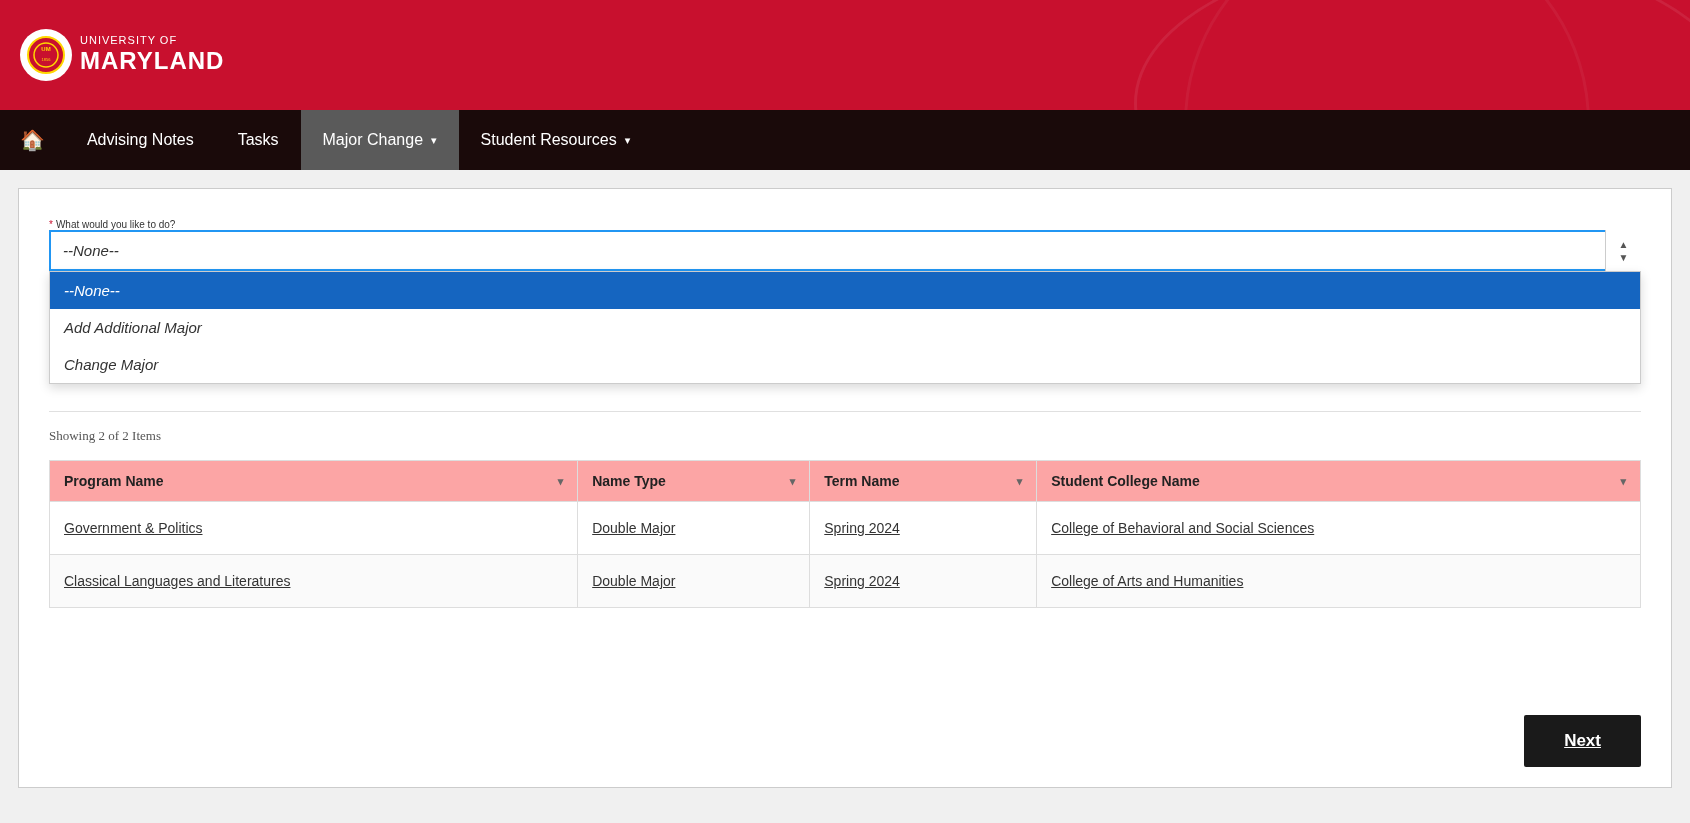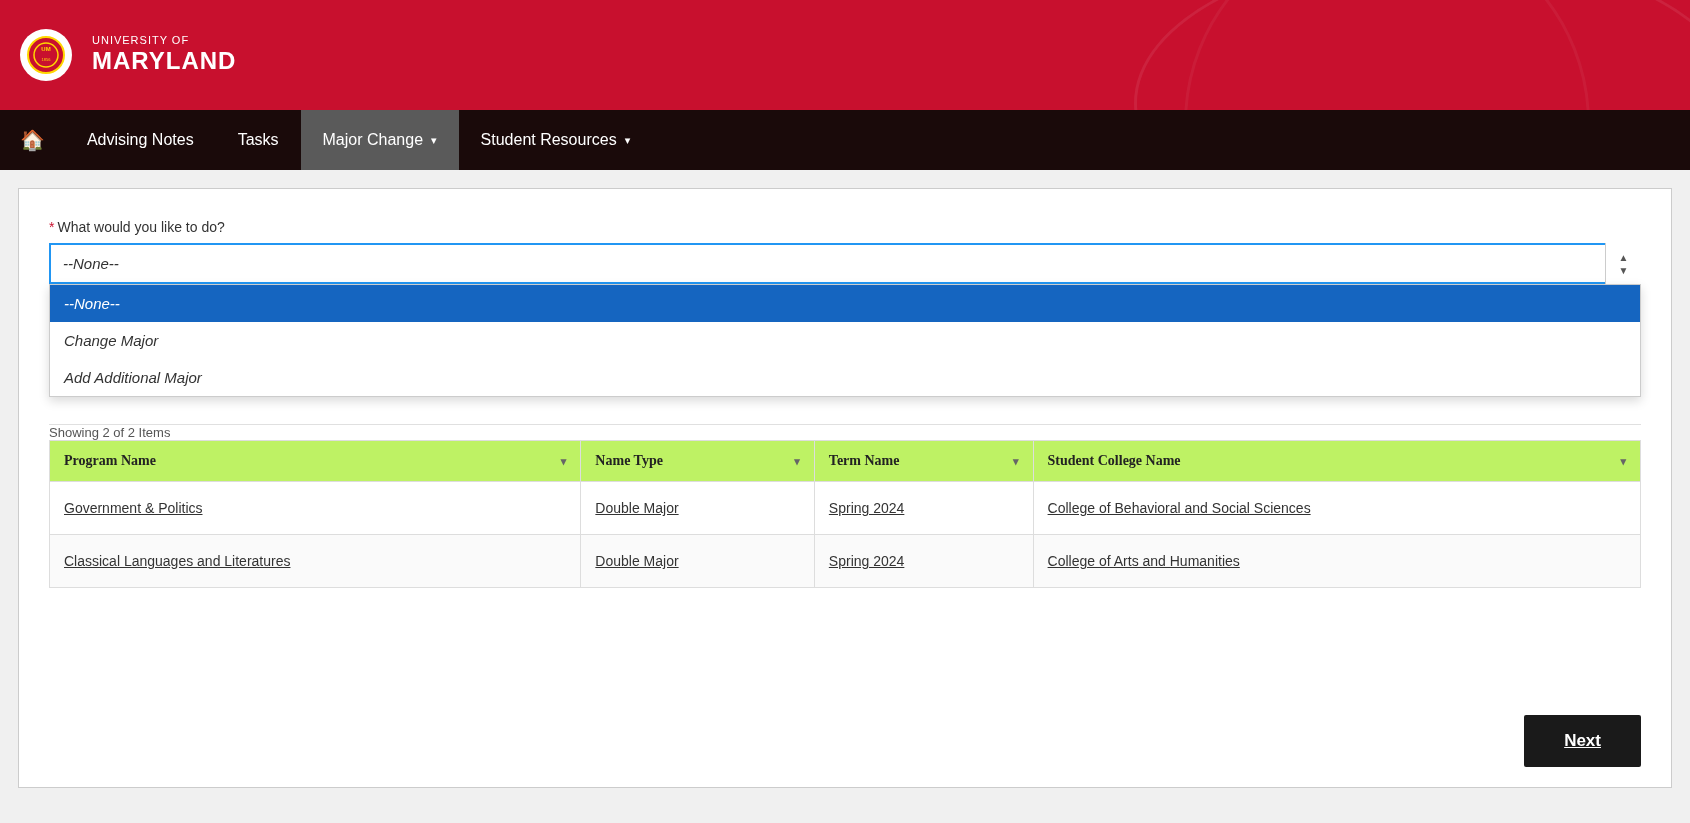--- a/index.html
+++ b/index.html
@@ -31,21 +31,21 @@
       right: 100px;
       top: -80px;
       width: 400px;
       height: 400px;
       border: 3px solid rgba(255,255,255,0.05);
       border-radius: 50%;
     }
     .logo-area {
       display: flex;
       align-items: center;
-      gap: 20px;
+      gap: 8px;
       z-index: 1;
     }
     .logo-seal {
       width: 52px;
       height: 52px;
       background: #fff;
       border-radius: 50%;
       display: flex;
       align-items: center;
       justify-content: center;
@@ -106,23 +106,22 @@
       padding: 30px 30px 80px 30px;
       position: relative;
       min-height: 600px;
     }
 
     
     .form-section {
       margin-bottom: 20px;
     }
     .form-label {
-      font-size: 14px;
+      font-size: 10px;
       color: #333;
-      margin-bottom: 8px;
       display: block;
     }
     .required-star {
       color: #c8102e;
       margin-right: 3px;
     }
     .select-wrapper {
       position: relative;
       width: 100%;
       font-style: italic;
@@ -178,37 +177,37 @@
       color: #fff;
     }
 
     
     .table-section {
       margin-top: 140px;
     }
     .showing-text {
       font-size: 13px;
       color: #555;
-      padding: 0 0;
+      padding: 16px 0;
       border-top: 1px solid #e0e0e0;
+      font-family: Liberation Serif, serif;
     }
     .data-table {
       width: 100%;
       border-collapse: collapse;
       margin-top: 0;
     }
     .data-table th {
-      background: #bef264;
+      background: #fca5a5;
       border: 1px solid #ddd;
       padding: 12px 14px;
       text-align: left;
       font-weight: 700;
       font-size: 14px;
       color: #222;
-      font-family: Liberation Serif, serif;
     }
     .data-table th .col-sort {
       display: flex;
       align-items: center;
       justify-content: space-between;
     }
     .sort-icon {
       font-size: 11px;
       color: #666;
     }
@@ -284,22 +283,22 @@
     </label>
     <div class="select-wrapper">
       <div class="select-box">--None--</div>
       <div class="select-arrow">
         <span>▲</span>
         <span>▼</span>
       </div>
 
       <div class="dropdown-list">
         <div class="dropdown-item selected">--None--</div>
+        <div class="dropdown-item">Add Additional Major</div>
         <div class="dropdown-item">Change Major</div>
-        <div class="dropdown-item">Add Additional Major</div>
       </div>
     </div>
   </div>
 
   <div class="table-section">
     <div class="showing-text">Showing 2 of 2 Items</div>
     <table class="data-table">
       <thead>
         <tr>
           <th>

